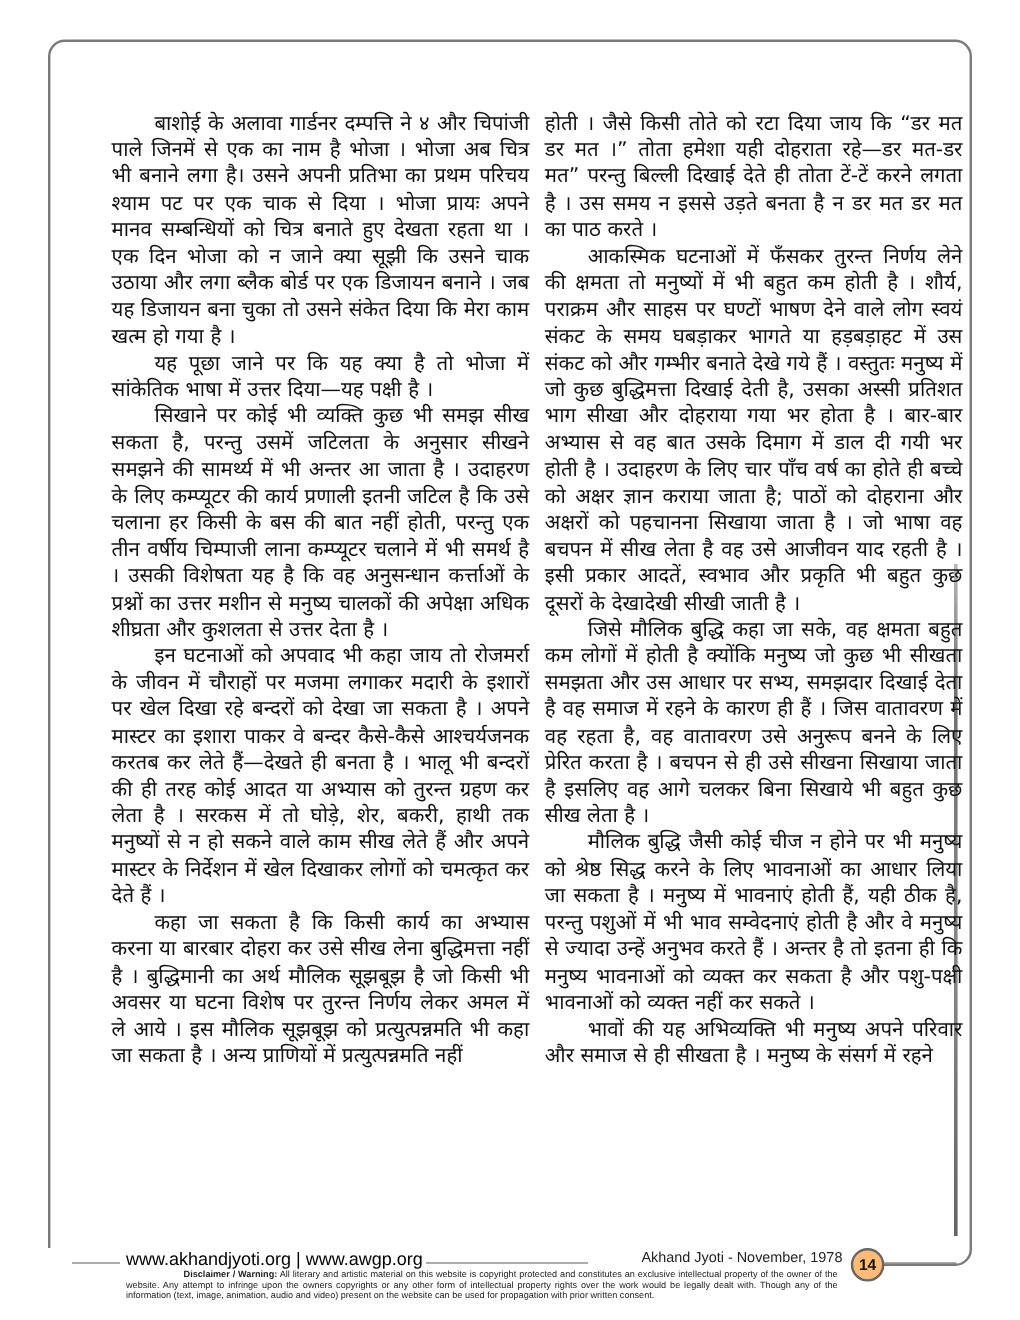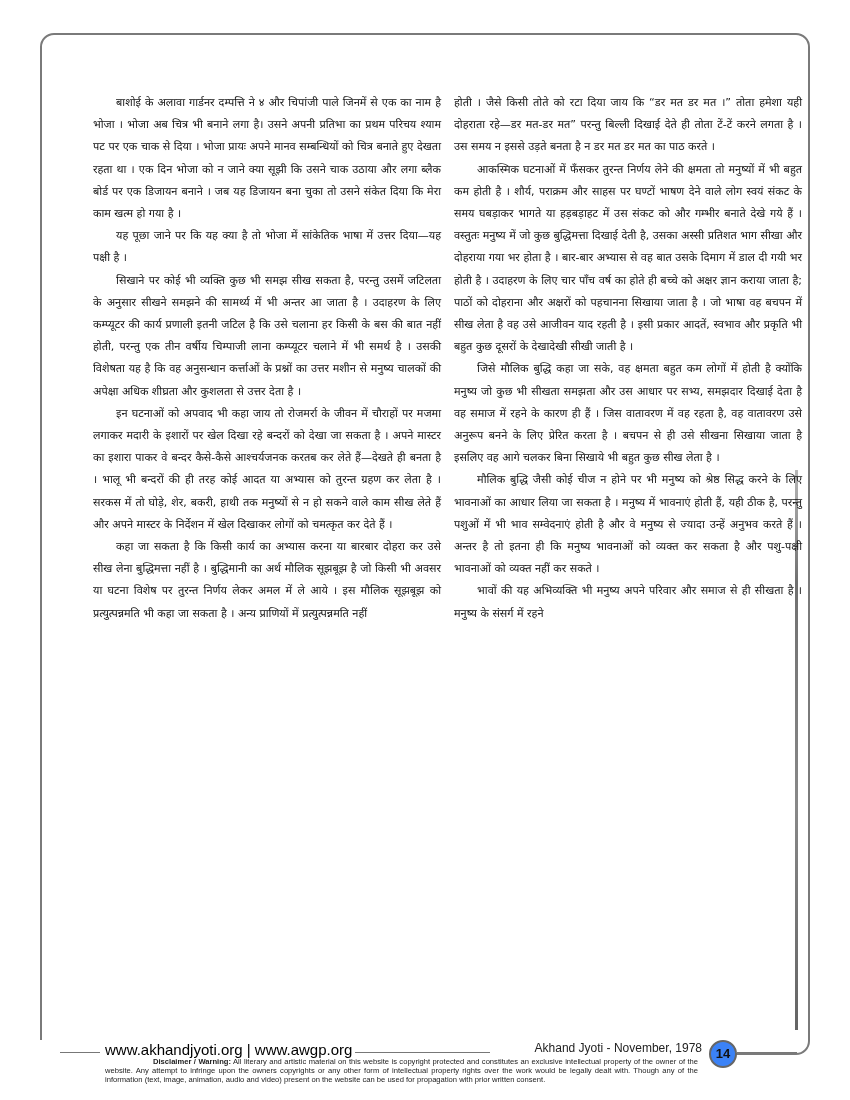--- a/index.html
+++ b/index.html
@@ -1,27 +1,27 @@
 <!DOCTYPE html>
 <html><head>
 <meta charset="utf-8">
 <style>
   html, body { margin:0; padding:0; background:#ffffff; }
   body { width:850px; height:1100px; position:relative; overflow:hidden; font-family:"DejaVu Sans", sans-serif; color:#111; }
   .frame { position:absolute; left:40px; top:33px; width:770px; height:1022px; border:2px solid #7a7a7a; border-radius:14px; box-sizing:border-box; }
   .frame-gap { position:absolute; background:#fff; }
-  .col { position:absolute; top:92px; width:348px; font-size:11px; line-height:22.2px; text-align:justify; }
+  .col { position:absolute; top:92px; width:348px; font-size:17px; line-height:22.2px; text-align:justify; }
   .col.left { left:93px; }
   .col.right { left:442px;margin-left:12px; }
   .col p { margin:0; }
   .col p.indent { text-indent:2.1em; }
   .footer-url { position:absolute; left:105px; top:1041px; font-family:"Liberation Sans", sans-serif; font-size:15px; color:#000000; }
   .footer-title { position:absolute; right:148px; top:1041px; font-family:Liberation Sans, sans-serif; font-size:12px; color:#222; }
   .footer-line { position:absolute; top:1052px; height:1px; background:#777; }
-  .page-num { position:absolute; left:709px; top:1040px; width:24px; height:24px; border:2px solid #666; border-radius:50%; font-family:"Liberation Sans", sans-serif; font-weight:bold; font-size:13px; text-align:center; line-height:24px; background:#3b82f6; }
+  .page-num { position:absolute; left:709px; top:1040px; width:24px; height:24px; border:2px solid #666; border-radius:50%; font-family:"Liberation Sans", sans-serif; font-weight:bold; font-size:13px; text-align:center; line-height:24px; background:#fdba74; }
   .disclaimer { position:absolute; left:105px; top:1057px; width:593px; font-family:"Liberation Sans", sans-serif; font-size:7.6px; line-height:9px; color:#222; text-align:justify; }
   .disclaimer b { font-weight:bold;padding-left:48px; }
   .scan-edge { position:absolute; left:795px; top:470px; width:3px; height:560px; background:linear-gradient(#999,#333 20%,#555 60%,#222); opacity:0.7; }
 </style>
 </head>
 <body>
 
 <div class="frame"></div>
 <div class="frame-gap" style="left:40px;top:1040px;width:60px;height:20px;"></div>
 <div class="frame-gap" style="left:95px;top:1040px;width:620px;height:20px;"></div>

